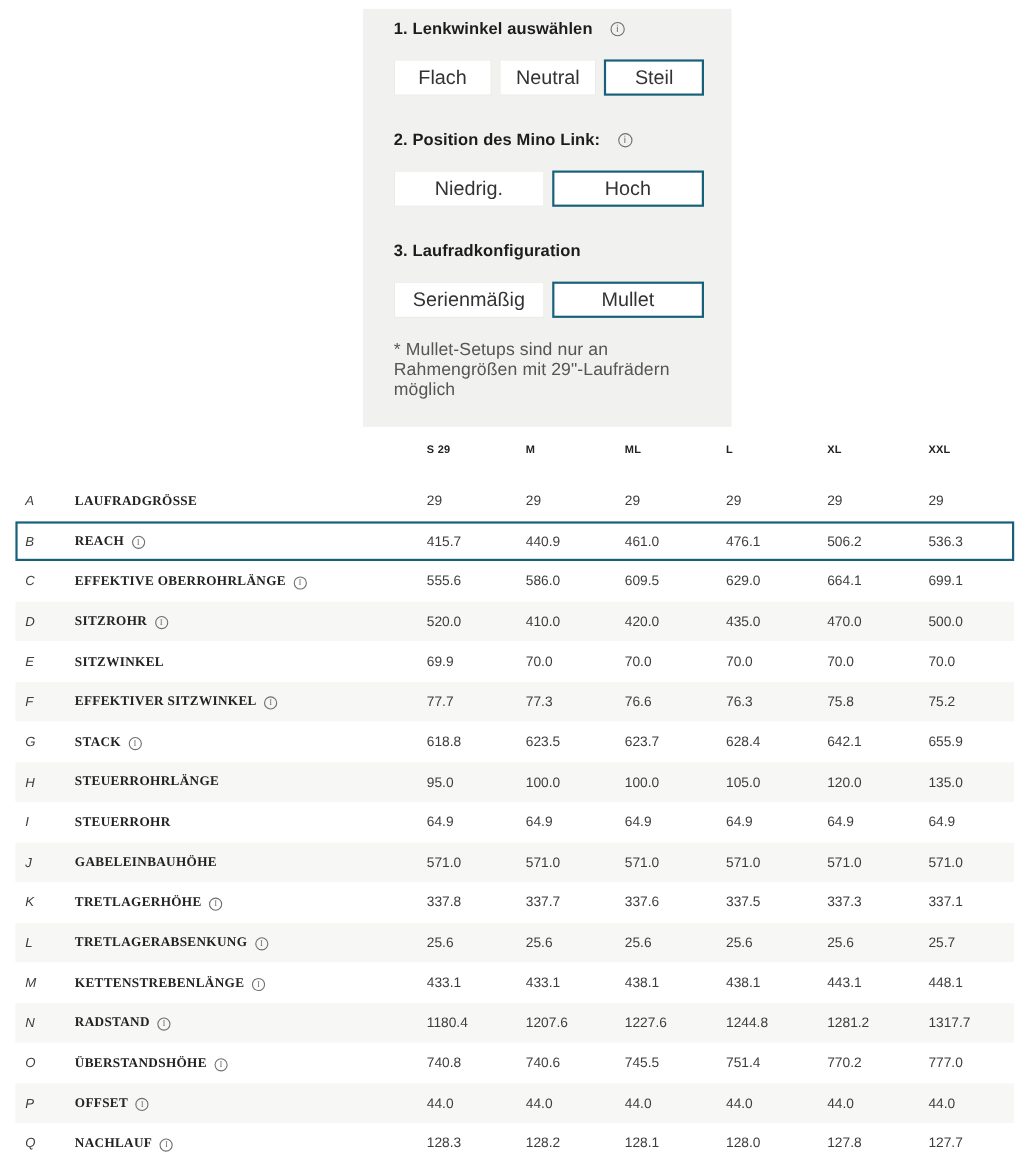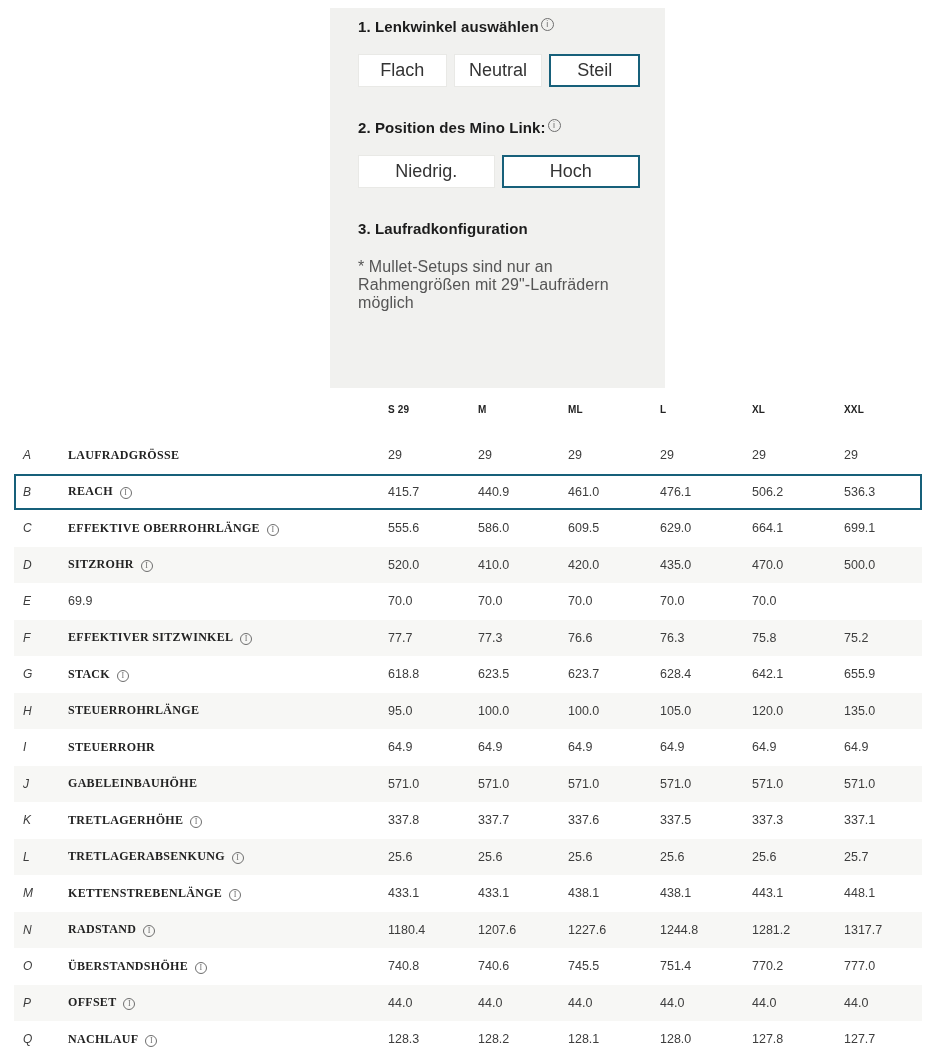--- a/index.html
+++ b/index.html
@@ -12,21 +12,21 @@
   .page { position:relative; width:932px; height:1054px; overflow:hidden; background:#fff; }
 
   
   .config-panel {
     position:absolute; left:330px; top:8px; width:335px; height:380px;
     background:#f1f1ef; padding:10px 25px 0 28px;
   }
   .cfg-section { margin-bottom:32px; }
   .cfg-title {
     font-size:15px; font-weight:bold; color:#1c1c1c;
-    display:flex; align-items:flex-start; gap:2px; letter-spacing:.1px;
+    display:flex; align-items:center; gap:16px; letter-spacing:.1px;
   }
   .info-icon {
     width:13px; height:13px; border:1px solid #6e6e6e; border-radius:50%;
     color:#6e6e6e; font-size:9px; line-height:11px; text-align:center;
     display:inline-block; font-weight:normal; font-style:normal; flex:0 0 auto;
     cursor:pointer;
   }
   .btn-row { display:flex; gap:7px; margin-top:19px; }
   .opt-btn {
     flex:1; height:33px; background:#fff; border:1px solid #e9e9e6;
@@ -87,20 +87,24 @@
       <div class="btn-row">
           <button class="opt-btn">Niedrig.</button>
           <button class="opt-btn selected">Hoch</button>
         </div>
     </div>
 
     <div class="cfg-section" style="margin-bottom:0;">
       <div class="cfg-title">
         <span>3. Laufradkonfiguration</span>
       </div>
+      <div class="btn-row">
+          <button class="opt-btn">Serienmäßig</button>
+          <button class="opt-btn selected">Mullet</button>
+        </div>
       <div class="desc-row">
       </div>
       <div class="footnote">* Mullet-Setups sind nur an Rahmengrößen mit 29"-Laufrädern möglich</div>
     </div>
 
   </div>
 
   <div class="geo-table">
     <div class="geo-header">
       <span></span>
@@ -159,20 +163,23 @@
           </span>
           <span class="cell-value">520.0</span>
           <span class="cell-value">410.0</span>
           <span class="cell-value">420.0</span>
           <span class="cell-value">435.0</span>
           <span class="cell-value">470.0</span>
           <span class="cell-value">500.0</span>
         </div>
         <div class="geo-row">
           <span class="cell-letter">E</span>
+          <span class="cell-label">
+            <span>SITZWINKEL</span>
+          </span>
           <span class="cell-value">69.9</span>
           <span class="cell-value">70.0</span>
           <span class="cell-value">70.0</span>
           <span class="cell-value">70.0</span>
           <span class="cell-value">70.0</span>
           <span class="cell-value">70.0</span>
         </div>
         <div class="geo-row shade">
           <span class="cell-letter">F</span>
           <span class="cell-label">

